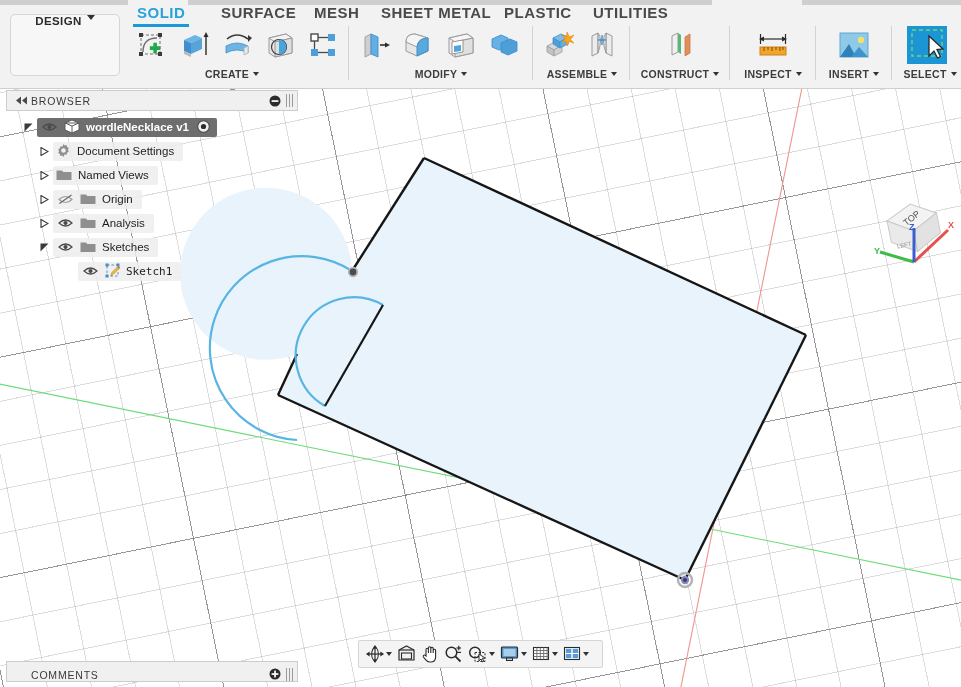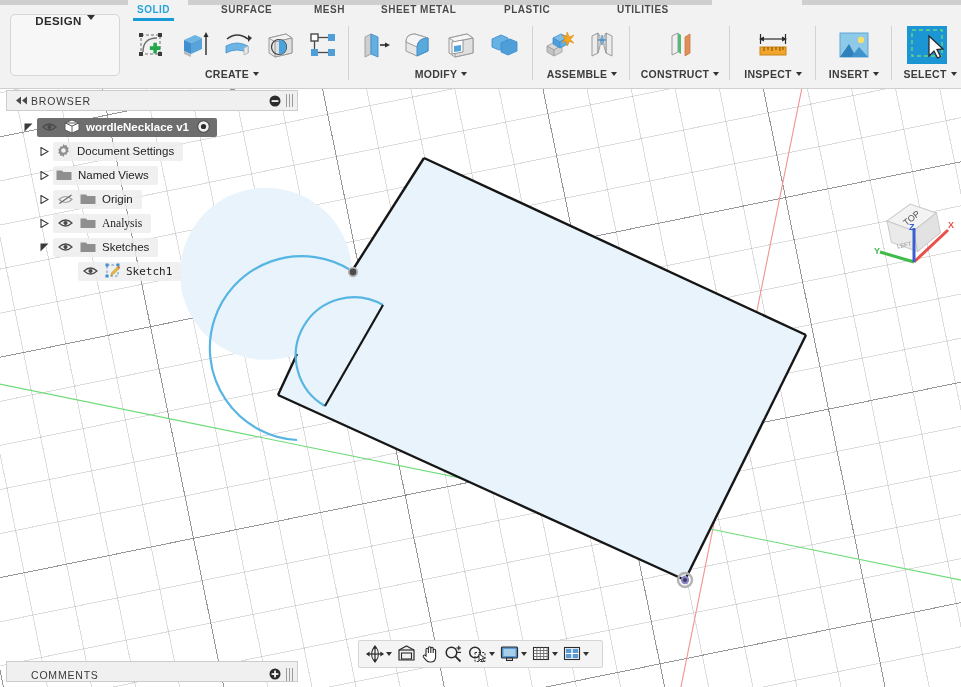--- a/index.html
+++ b/index.html
@@ -35,21 +35,21 @@
 
   #design-btn{position:absolute;left:10px;top:14px;width:108px;height:60px;
       background:#f7f7f7;border:1px solid #d6d6d6;border-radius:5px;
       display:flex;justify-content:center;gap:5px;
       font-size:11.5px;font-weight:bold;color:#2b2b2b;letter-spacing:.4px;cursor:pointer;}
   .caret{display:inline-block;width:0;height:0;border-left:4px solid transparent;
       border-right:4px solid transparent;border-top:5px solid #333;vertical-align:middle;}
   .caret-sm{border-left-width:3.5px;border-right-width:3.5px;border-top-width:4.5px;}
 
   #tabs{position:absolute;left:126px;top:4px;height:20px;}
-  .tab{position:absolute;top:0;font-size:10px;font-weight:bold;letter-spacing:.5px;
+  .tab{position:absolute;top:0;font-size:15px;font-weight:bold;letter-spacing:.5px;
       color:#4a4a4a;cursor:pointer;white-space:nowrap;}
   .tab.active{color:#27a4db;}
   .tab .underline{position:absolute;left:-4px;right:-4px;bottom:-6px;height:3px;background:#1a9ad6;display:none;}
   .tab.active .underline{display:block;}
 
   
   .group{position:absolute;top:24px;height:62px;}
   .group-icons{position:absolute;top:0;left:0;height:42px;display:flex;align-items:center;gap:5px;}
   .group-label{position:absolute;top:44px;width:100%;text-align:center;
       font-size:10.5px;font-weight:bold;color:#3c3c3c;letter-spacing:.3px;white-space:nowrap;
@@ -180,21 +180,21 @@
       </div>
       <div class="tab" style="left:188px;">
         <span>MESH</span>
       </div>
       <div class="tab" style="left:255px;">
         <span>SHEET METAL</span>
       </div>
       <div class="tab" style="left:378px;text-align:center;">
         <span>PLASTIC</span>
       </div>
-      <div class="tab" style="left:467px;margin-left:24px;">
+      <div class="tab" style="left:467px;">
         <span>UTILITIES</span>
       </div>
     </div>
 
     <div class="group" style="left:132px;width:200px;">
       <div class="group-icons">
         <div class="tool">
           <svg width="30" height="30" viewBox="0 0 30 30">
             <rect x="5" y="5" width="19" height="19" fill="none" stroke="#6e6e6e" stroke-width="1" stroke-dasharray="3 2"></rect>
             <path d="M7 22 Q 7 8 21 8" fill="none" stroke="#6e6e6e" stroke-width="1.4"></path>
@@ -500,21 +500,21 @@
           </span>
           <span class="folder">
             <svg width="16" height="13" viewBox="0 0 16 13">
                 <path d="M0.5 2.5h5.5l1.3 1.6h8.2v8H0.5z" fill="#8f8f8f"></path>
               </svg>
           </span>
           <span class="label">Origin</span>
         </span>
       </div>
 
-      <div class="node" style="padding-left:30px;font-family:Liberation Serif, serif;">
+      <div class="node" style="padding-left:30px;">
         <span class="twisty">
           <svg width="9" height="9" viewBox="0 0 9 9">
               <polygon points="1,0.5 8,4.5 1,8.5" fill="none" stroke="#3a3a3a" stroke-width="1.1"></polygon>
             </svg>
         </span>
         <span class="chip">
           <span class="eye">
             <svg width="15" height="10" viewBox="0 0 15 10">
                 <path d="M1 5 Q7.5 -1 14 5 Q7.5 11 1 5Z" fill="none" stroke="#4a4a4a" stroke-width="1.2"></path>
                 <circle cx="7.5" cy="5" r="2.1" fill="#4a4a4a"></circle>

